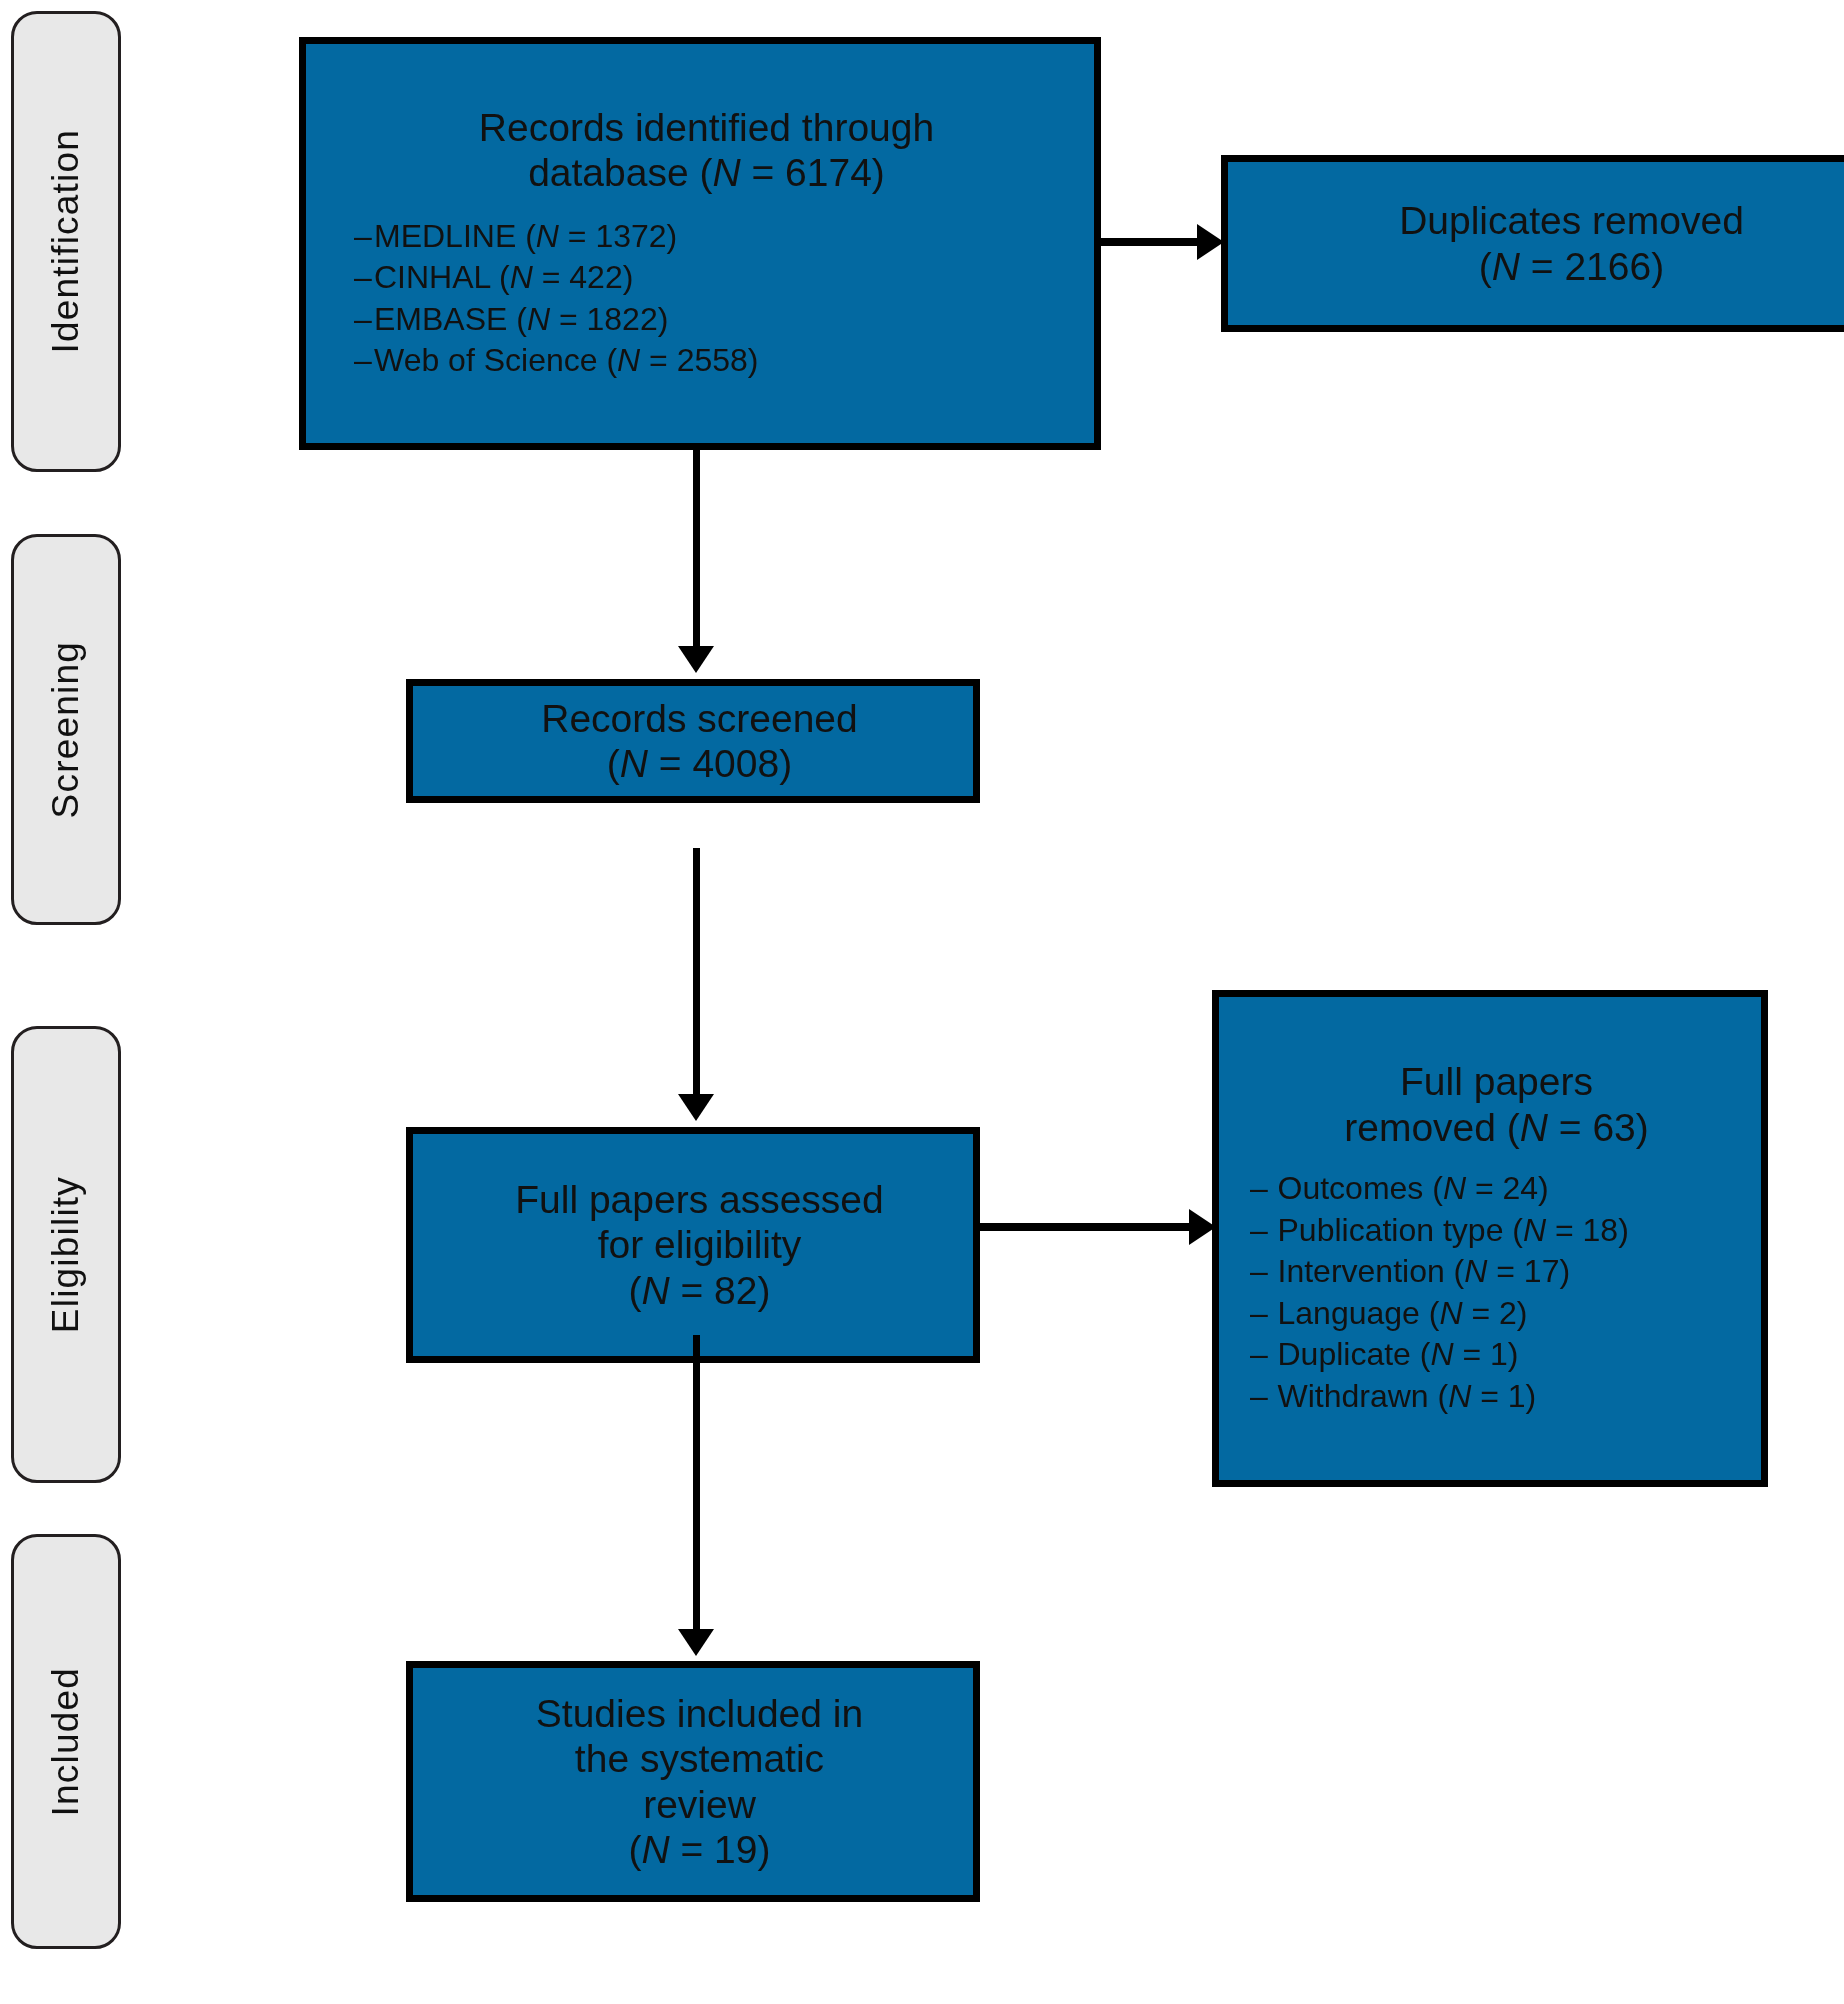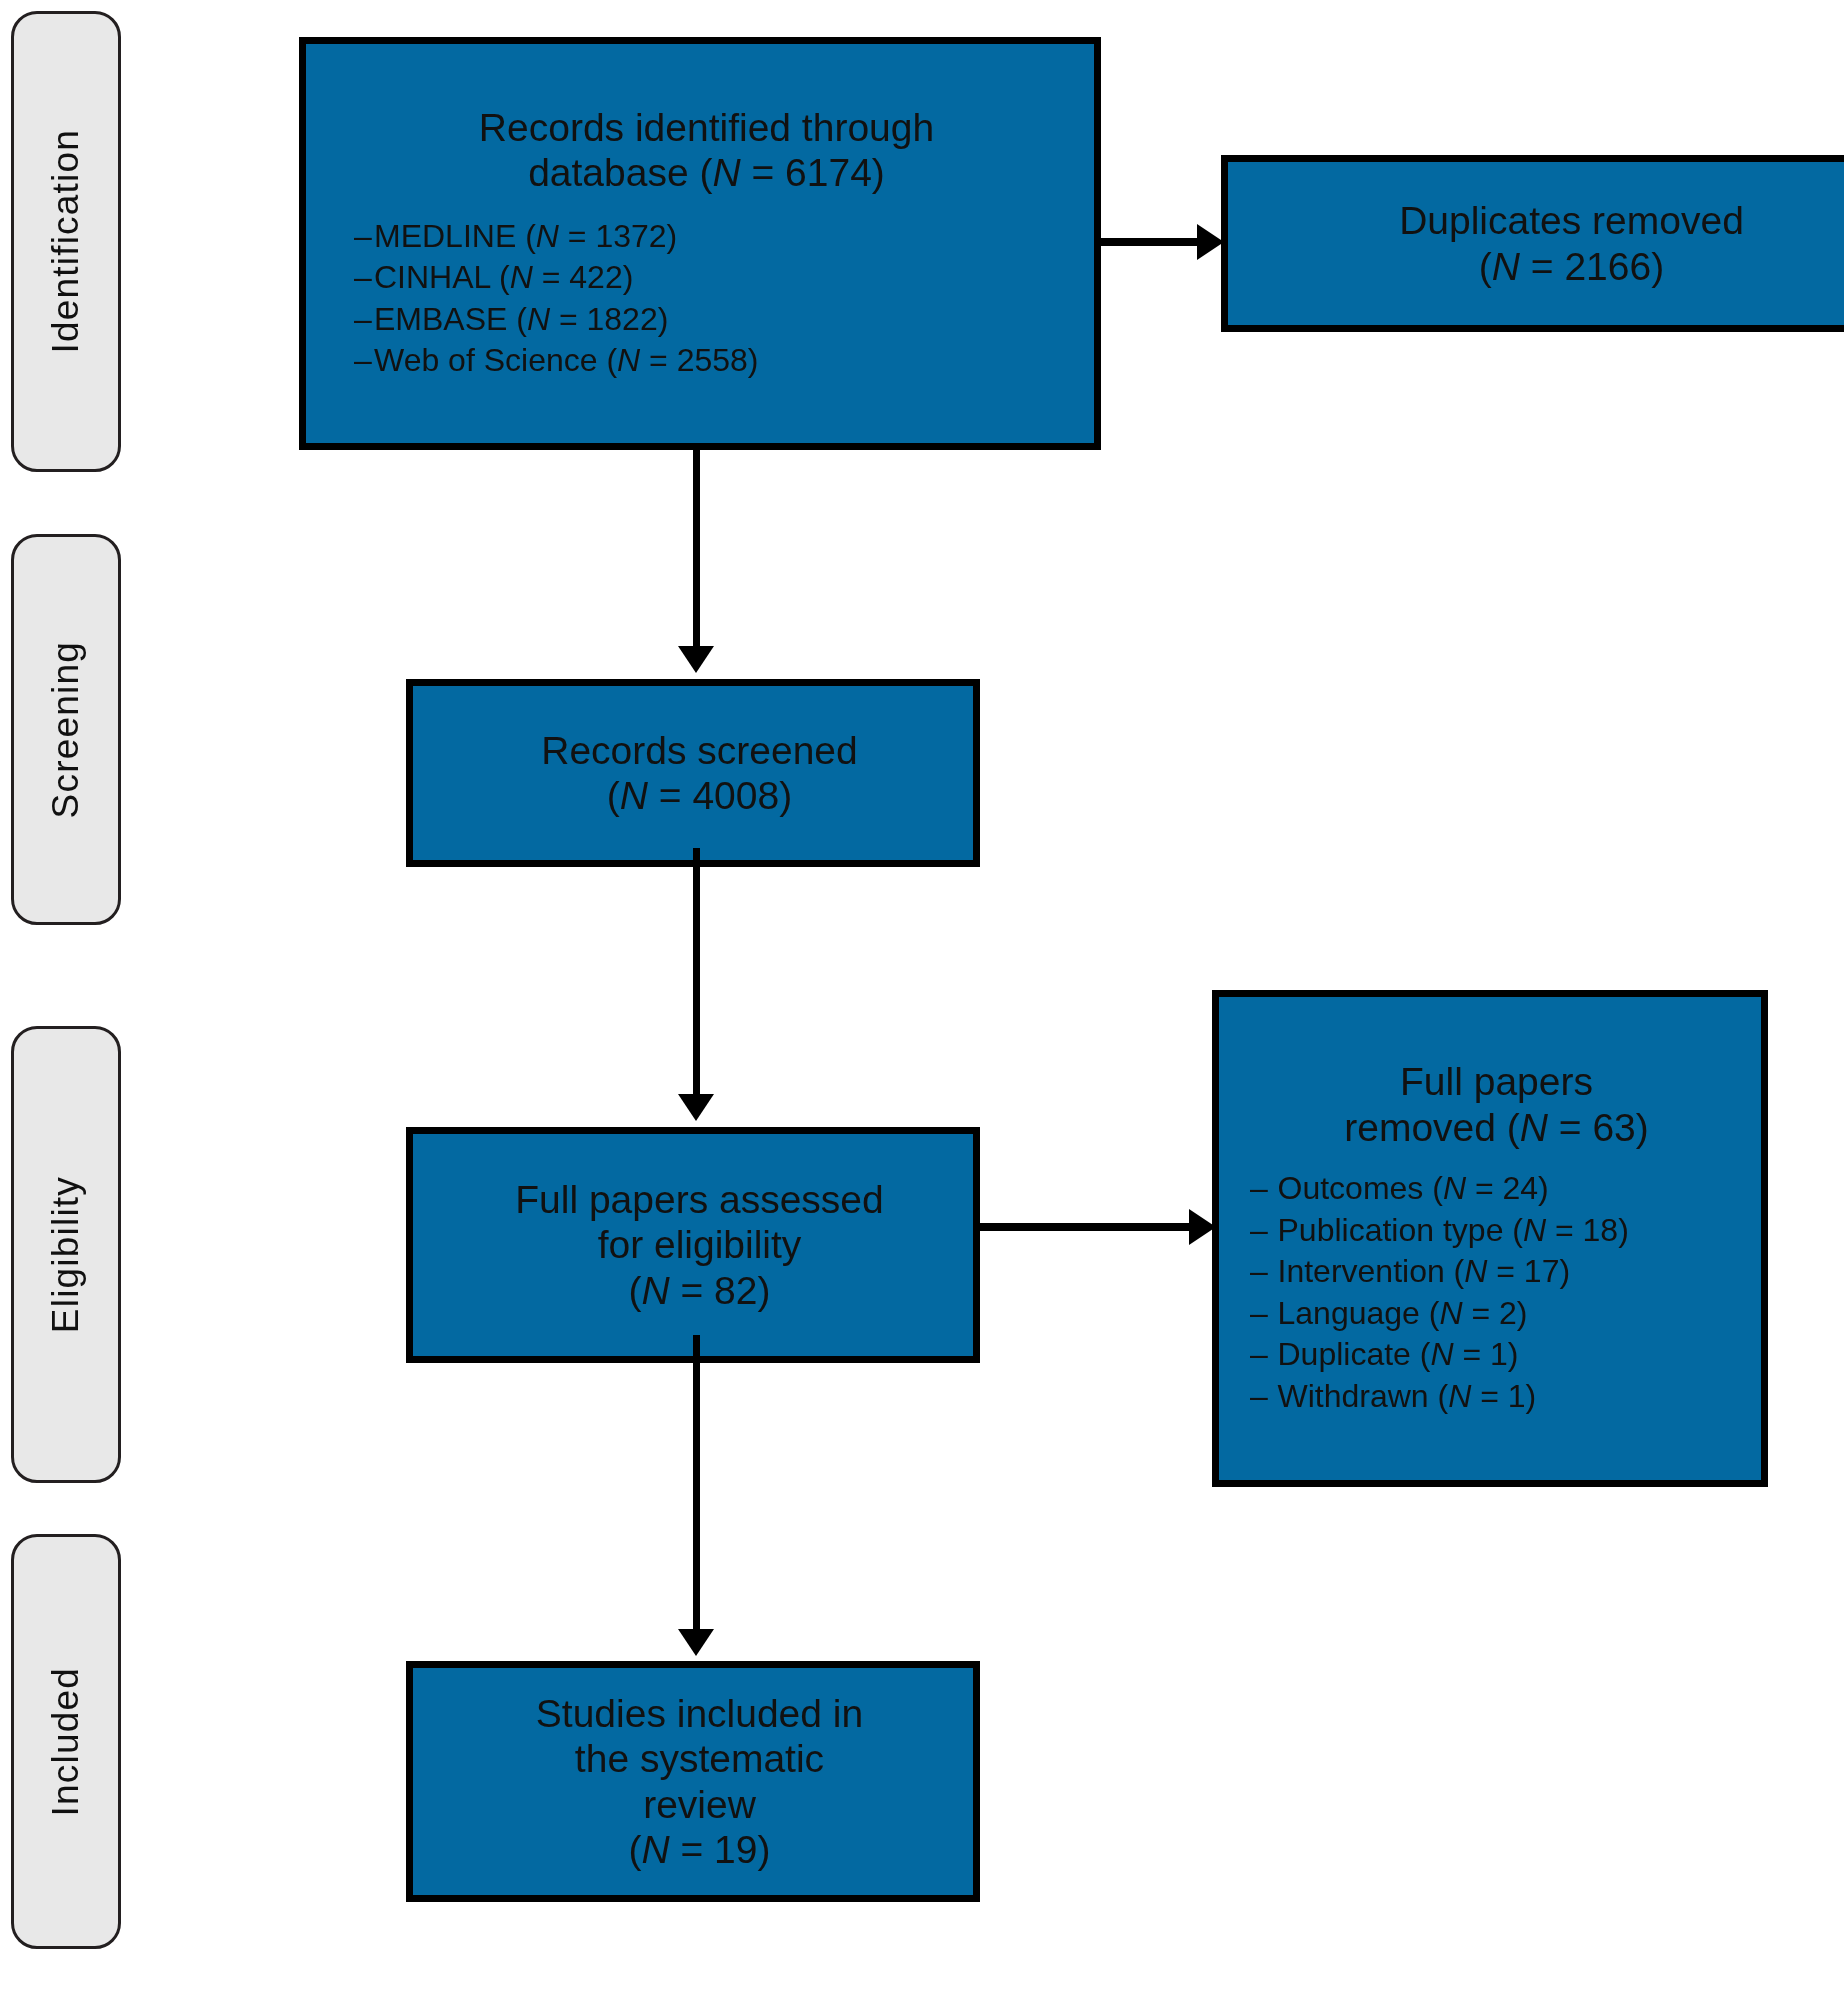--- a/index.html
+++ b/index.html
@@ -135,21 +135,21 @@
   <div class="h-line" style="left:1100px;top:238px;width:102px;"></div>
   <div class="arrow-right" style="left:1197px;top:224px;"></div>
 
   <div class="flow-box" style="left:1221px;top:155px;width:688px;height:177px;">
     <div class="box-title">Duplicates removed<br>(<span class="nvar">N</span> = 2166)</div>
   </div>
 
   <div class="v-line" style="left:693px;top:449px;width:6.6px;height:203px;"></div>
   <div class="arrow-down" style="left:678px;top:646px;"></div>
 
-  <div class="flow-box" style="left:406px;top:679px;width:574px;height:188px;">
+  <div class="flow-box" style="left:406px;top:679px;width:574px;height:124px;">
     <div class="box-title">Records screened<br>(<span class="nvar">N</span> = 4008)</div>
   </div>
 
   <div class="v-line" style="left:693px;top:848px;width:6.6px;height:251px;"></div>
   <div class="arrow-down" style="left:678px;top:1094px;"></div>
 
   <div class="flow-box" style="left:406px;top:1127px;width:574px;height:236px;">
     <div class="box-title">Full papers assessed<br>for eligibility<br>(<span class="nvar">N</span> = 82)</div>
   </div>
 

